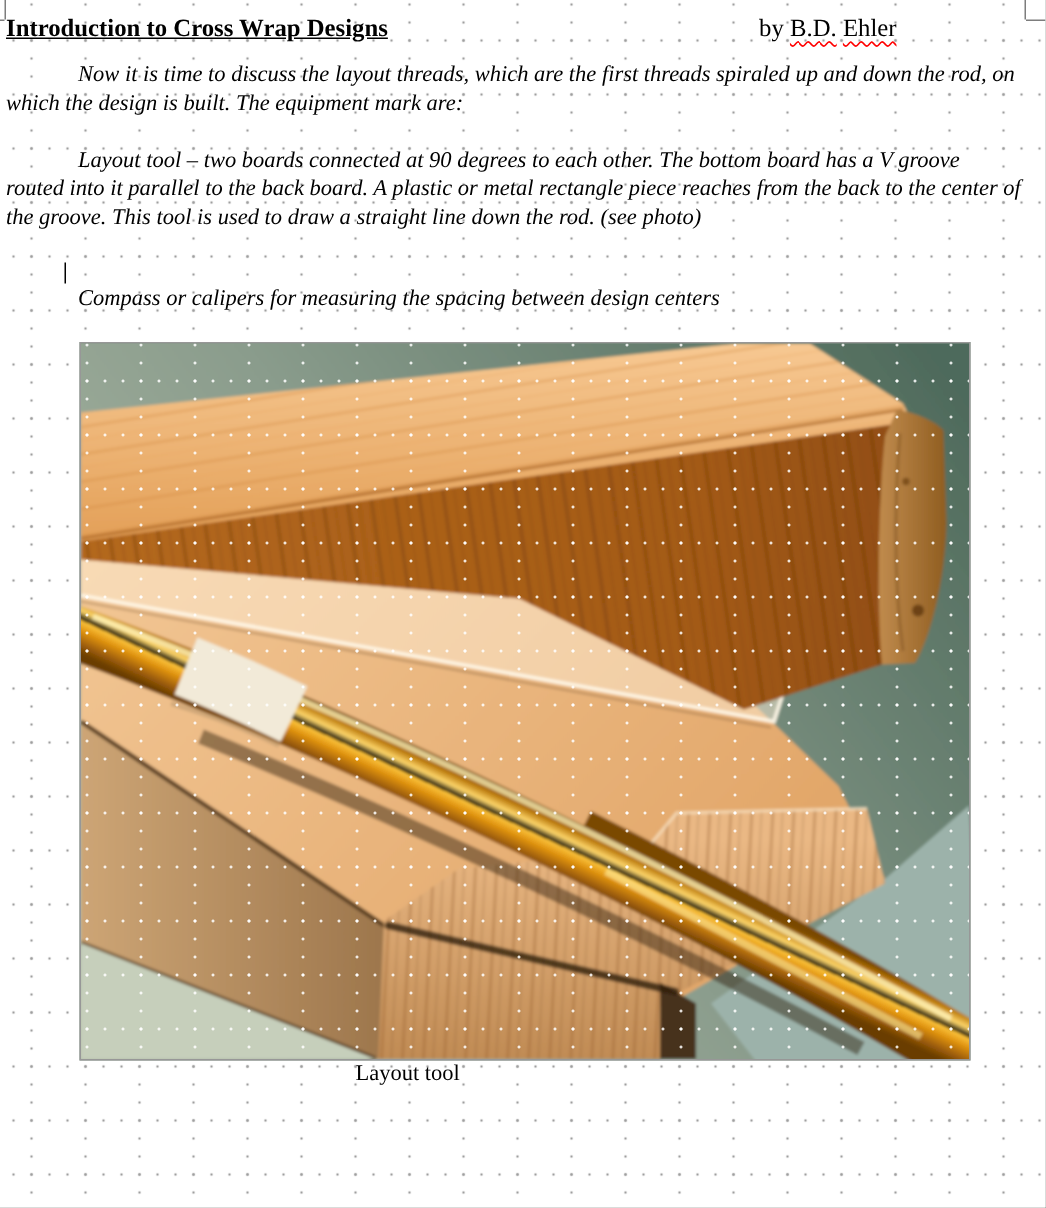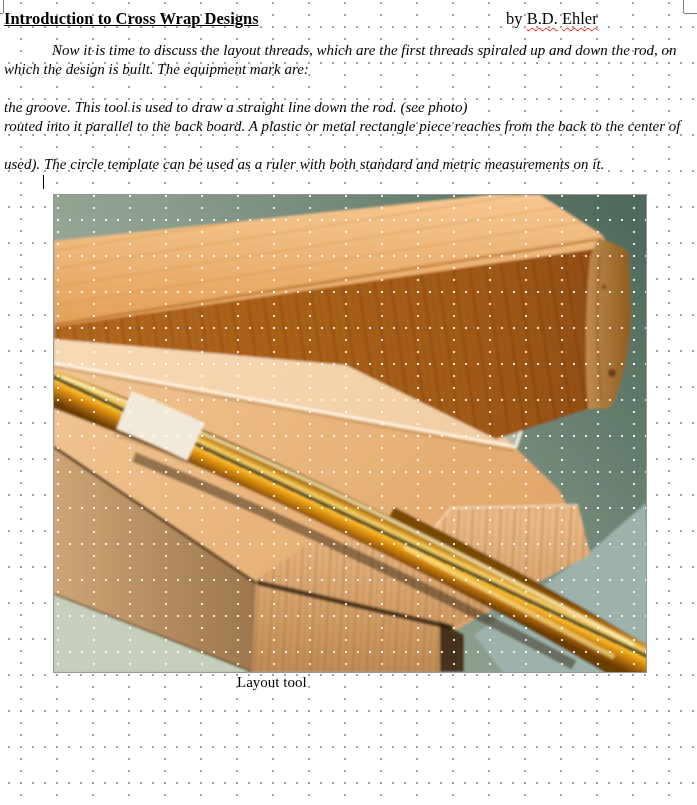--- a/index.html
+++ b/index.html
@@ -43,21 +43,21 @@
   .tight .bline{line-height:17px;}
   .indent{padding-left:48px;}
   #p1{margin-top:13px;}
   #p2{margin-top:19px;}
   #p3{margin-top:19px;}
   #p4{margin-top:5px;}
   #p5{margin-top:0;}
   #caret-line{height:17px;position:relative;}
   #caret{position:absolute;left:39px;top:1px;width:1px;height:14px;background:#000;}
 
-  #figure{margin:3px 0 0 49px;width:594px;}
+  #figure{margin:20px 0 0 49px;width:594px;}
   #photo{
     position:relative;width:594px;height:479px;
     border:1px solid #979797;background:#7d8f80;
   }
   #photo svg{display:block;}
   
   #photo::after{
     content:"";position:absolute;inset:0;pointer-events:none;
     background-image:
       radial-gradient(circle, rgba(255,255,255,0.85) 0.8px, rgba(255,255,255,0) 1.2px),
@@ -85,33 +85,36 @@
 
     <div class="tline">Introduction to Cross Wrap Designs</div>
     <div id="byline"><span>by </span><span class="misspell">B.D.</span><span> </span><span class="misspell">Ehler</span></div>
 
     <div class="para" id="p1">
       <div class="bline indent">Now it is time to discuss the layout threads, which are the first threads spiraled up and down the rod, on</div>
       <div class="bline">which the design is built. The equipment mark are:</div>
     </div>
 
     <div class="para" id="p2">
+      <div class="bline indent">Layout tool – two boards connected at 90 degrees to each other. The bottom board has a V groove</div>
+      <div class="bline">routed into it parallel to the back board. A plastic or metal rectangle piece reaches from the back to the center of</div>
       <div class="bline">the groove. This tool is used to draw a straight line down the rod. (see photo)</div>
-      <div class="bline">routed into it parallel to the back board. A plastic or metal rectangle piece reaches from the back to the center of</div>
     </div>
 
     <div class="para" id="p3">
-      <div class="bline">used). The circle template can be used as a ruler with both standard and metric measurements on it.</div>
     </div>
 
 
     <div id="caret-line">
       <div id="caret"></div>
     </div>
 
+    <div class="para tight" id="p5">
+      <div class="bline indent">Compass or calipers for measuring the spacing between design centers</div>
+    </div>
 
     <div id="figure">
       <div id="photo">
         <svg width="592" height="477" viewBox="0 0 592 477">
           <defs>
             <linearGradient id="gBG" x1="0" y1="477" x2="592" y2="40" gradientUnits="userSpaceOnUse">
               <stop offset="0" stop-color="#b4bfaa"></stop>
                 <stop offset="0.5" stop-color="#8a9c8c"></stop>
                 <stop offset="1" stop-color="#4e6a5b"></stop>
             </linearGradient>

